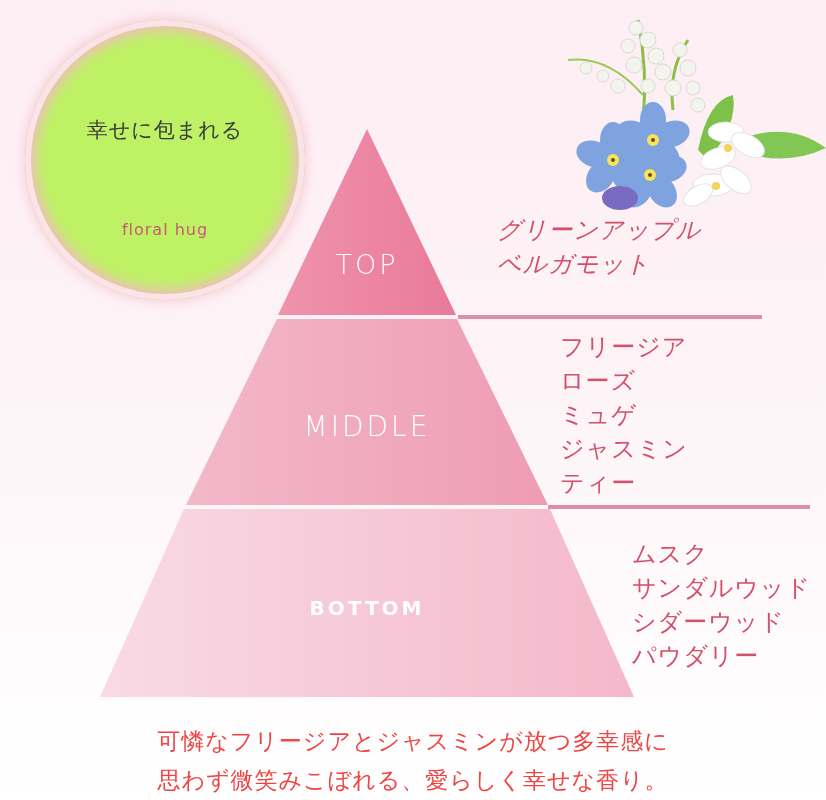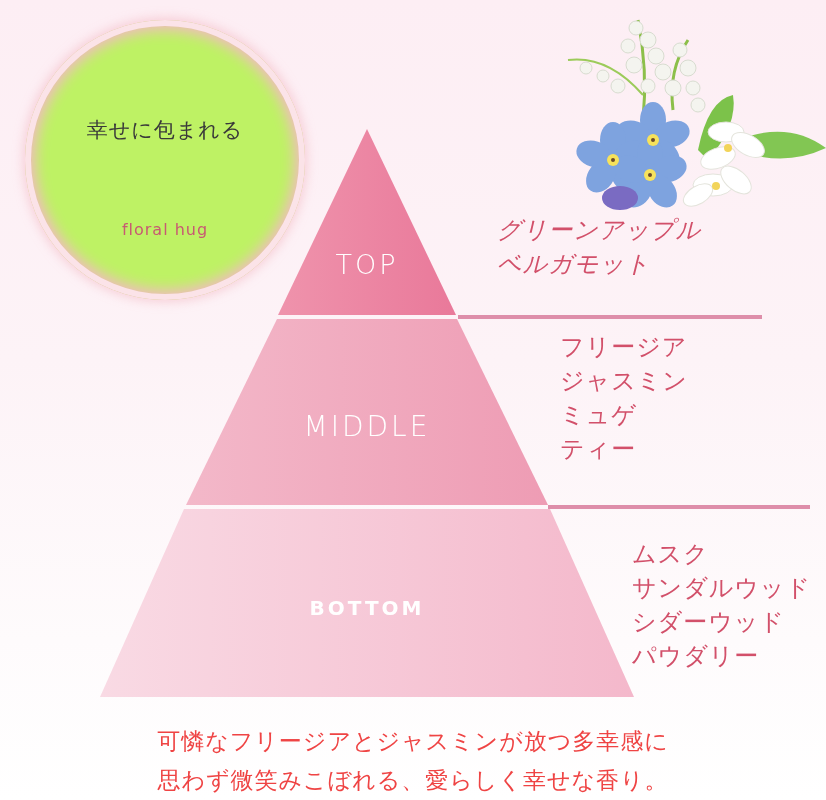--- a/index.html
+++ b/index.html
@@ -148,22 +148,23 @@
 
 <div class="rule" style="left:458px; top:315px; width:304px;"></div>
 <div class="rule" style="left:548px; top:505px; width:262px;"></div>
 
 <div class="notes" style="left:497px; top:213px;font-style:italic;">
   <div>グリーンアップル</div>
   <div>ベルガモット</div>
 </div>
 <div class="notes" style="left:560px; top:330px;">
   <div>フリージア</div>
+  <div>ローズ</div>
+  <div>ミュゲ</div>
   <div>ジャスミン</div>
-  <div>ミュゲ</div>
   <div>ティー</div>
 </div>
 <div class="notes" style="left:632px; top:537px;">
   <div>ムスク</div>
   <div>サンダルウッド</div>
   <div>シダーウッド</div>
   <div>パウダリー</div>
 </div>
 
 <div class="caption" style="top:726px;">可憐なフリージアとジャスミンが放つ多幸感に</div>

